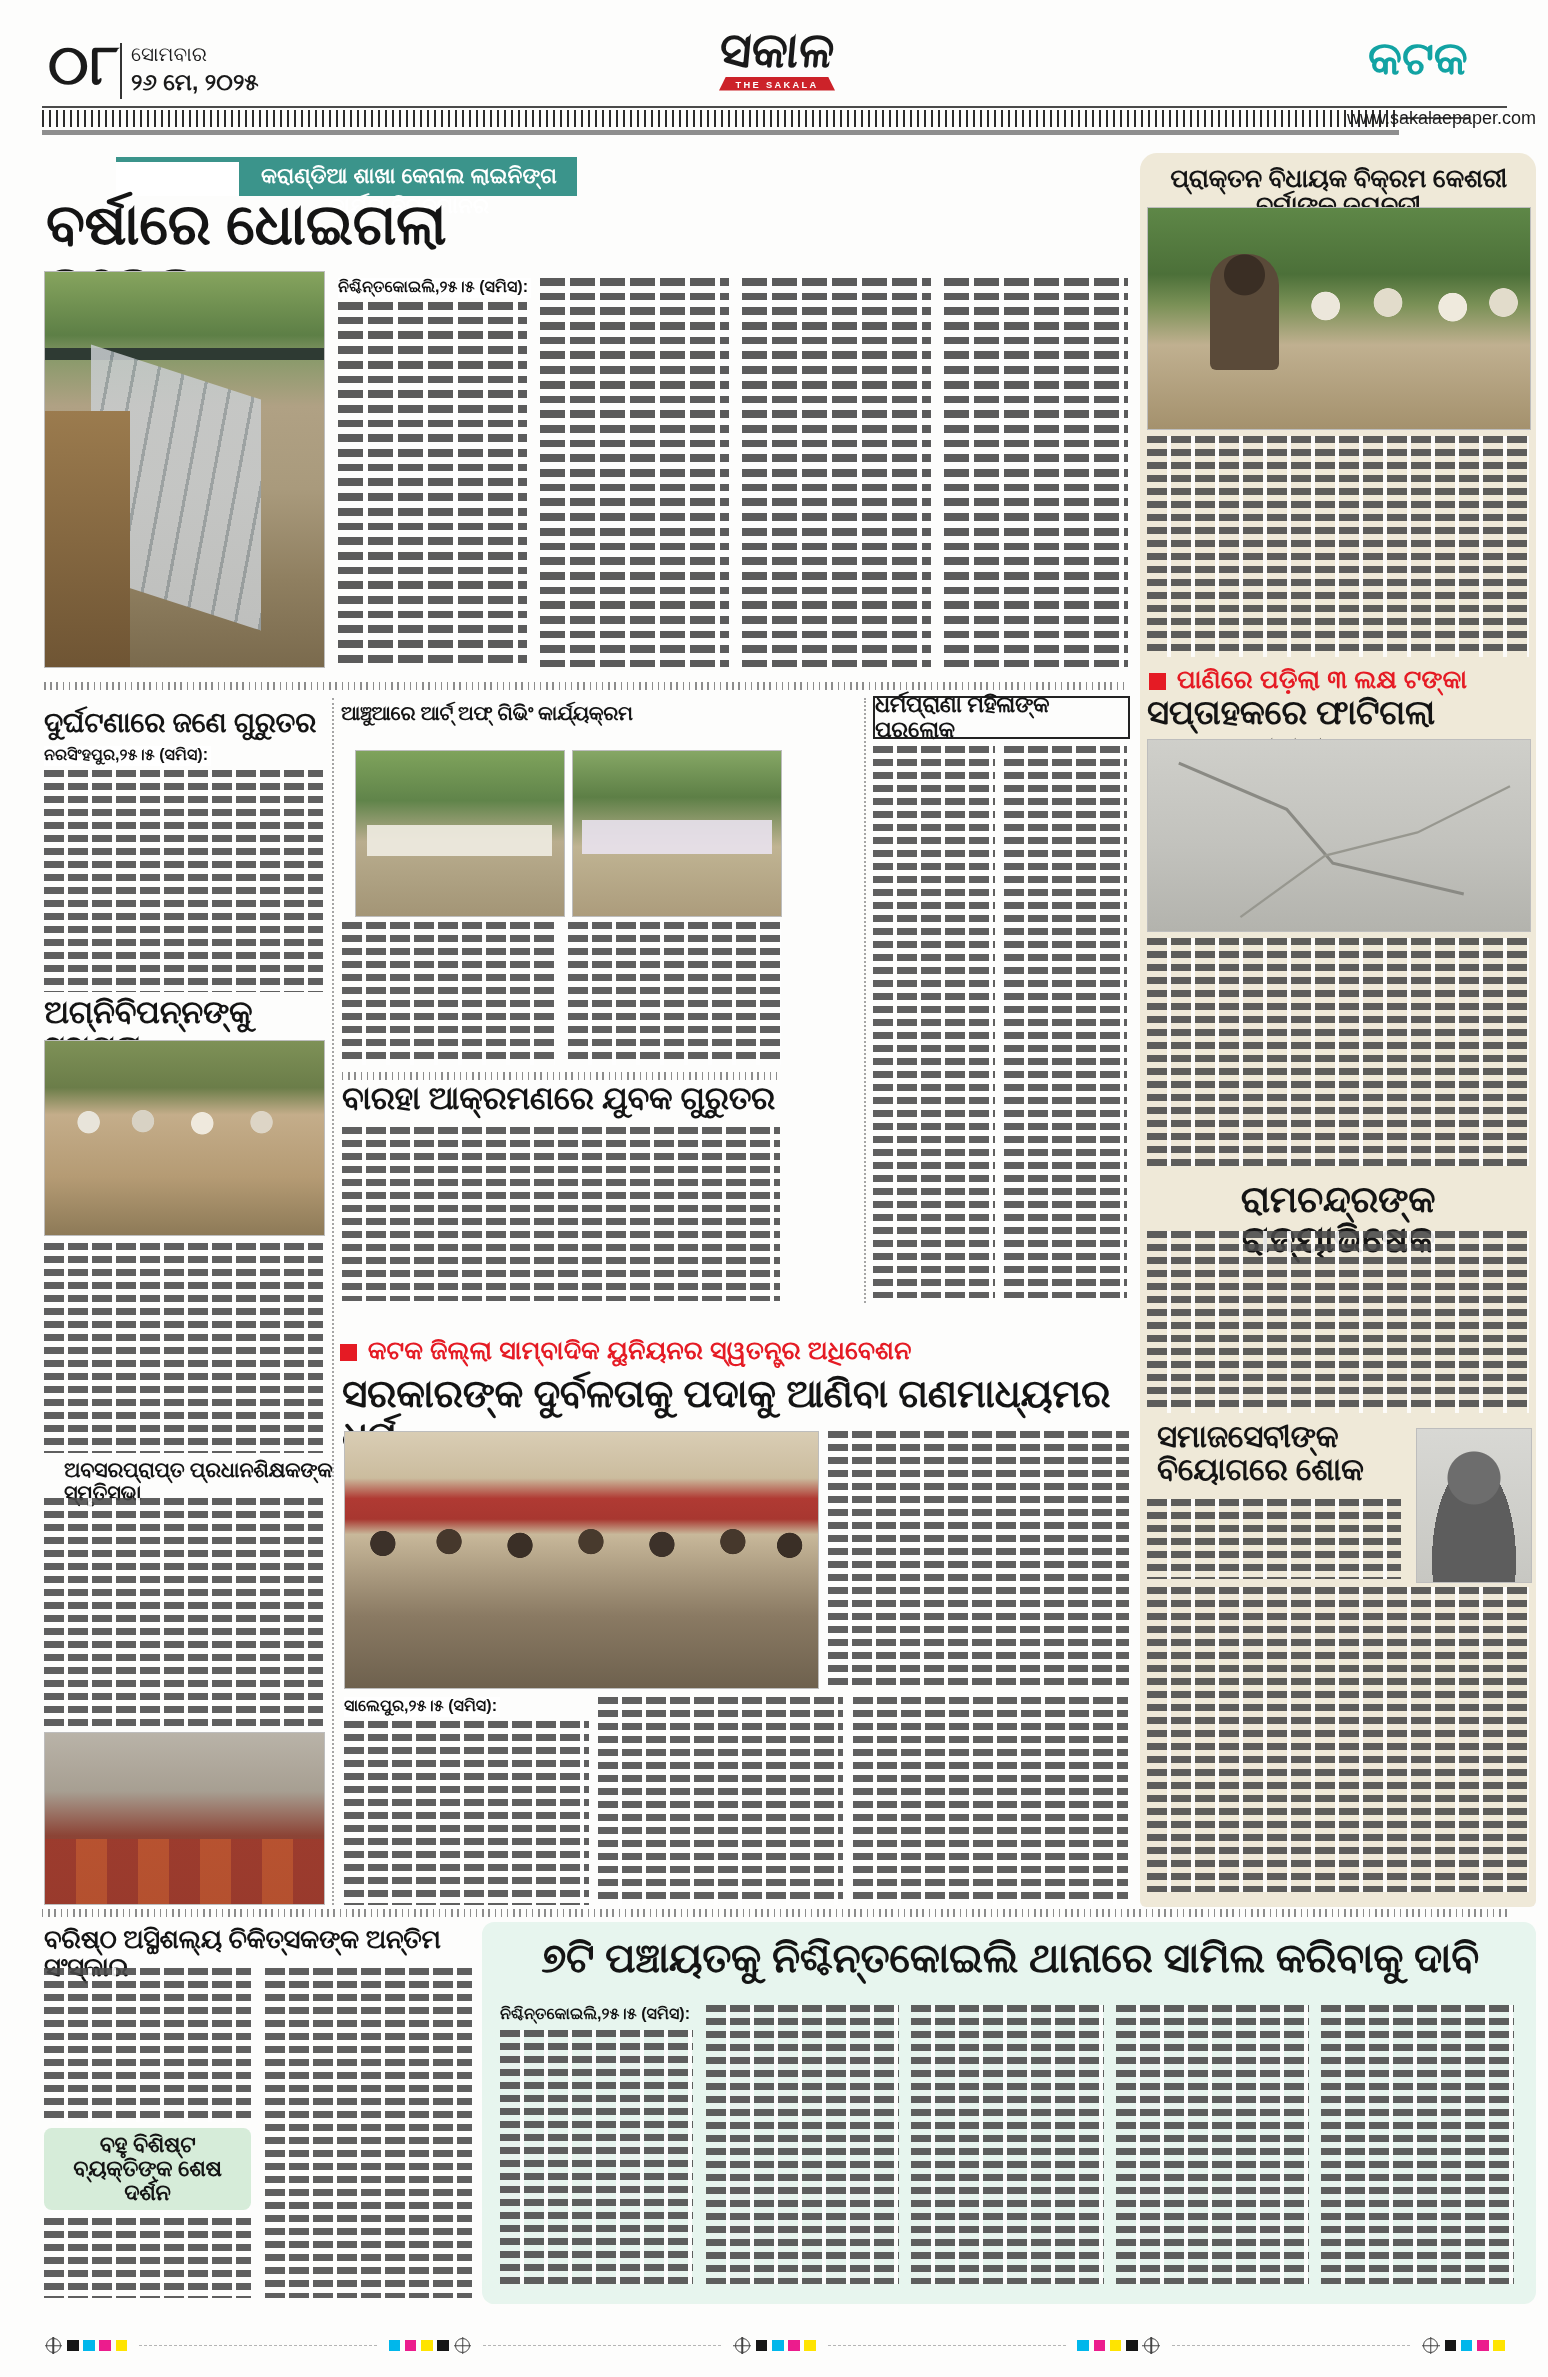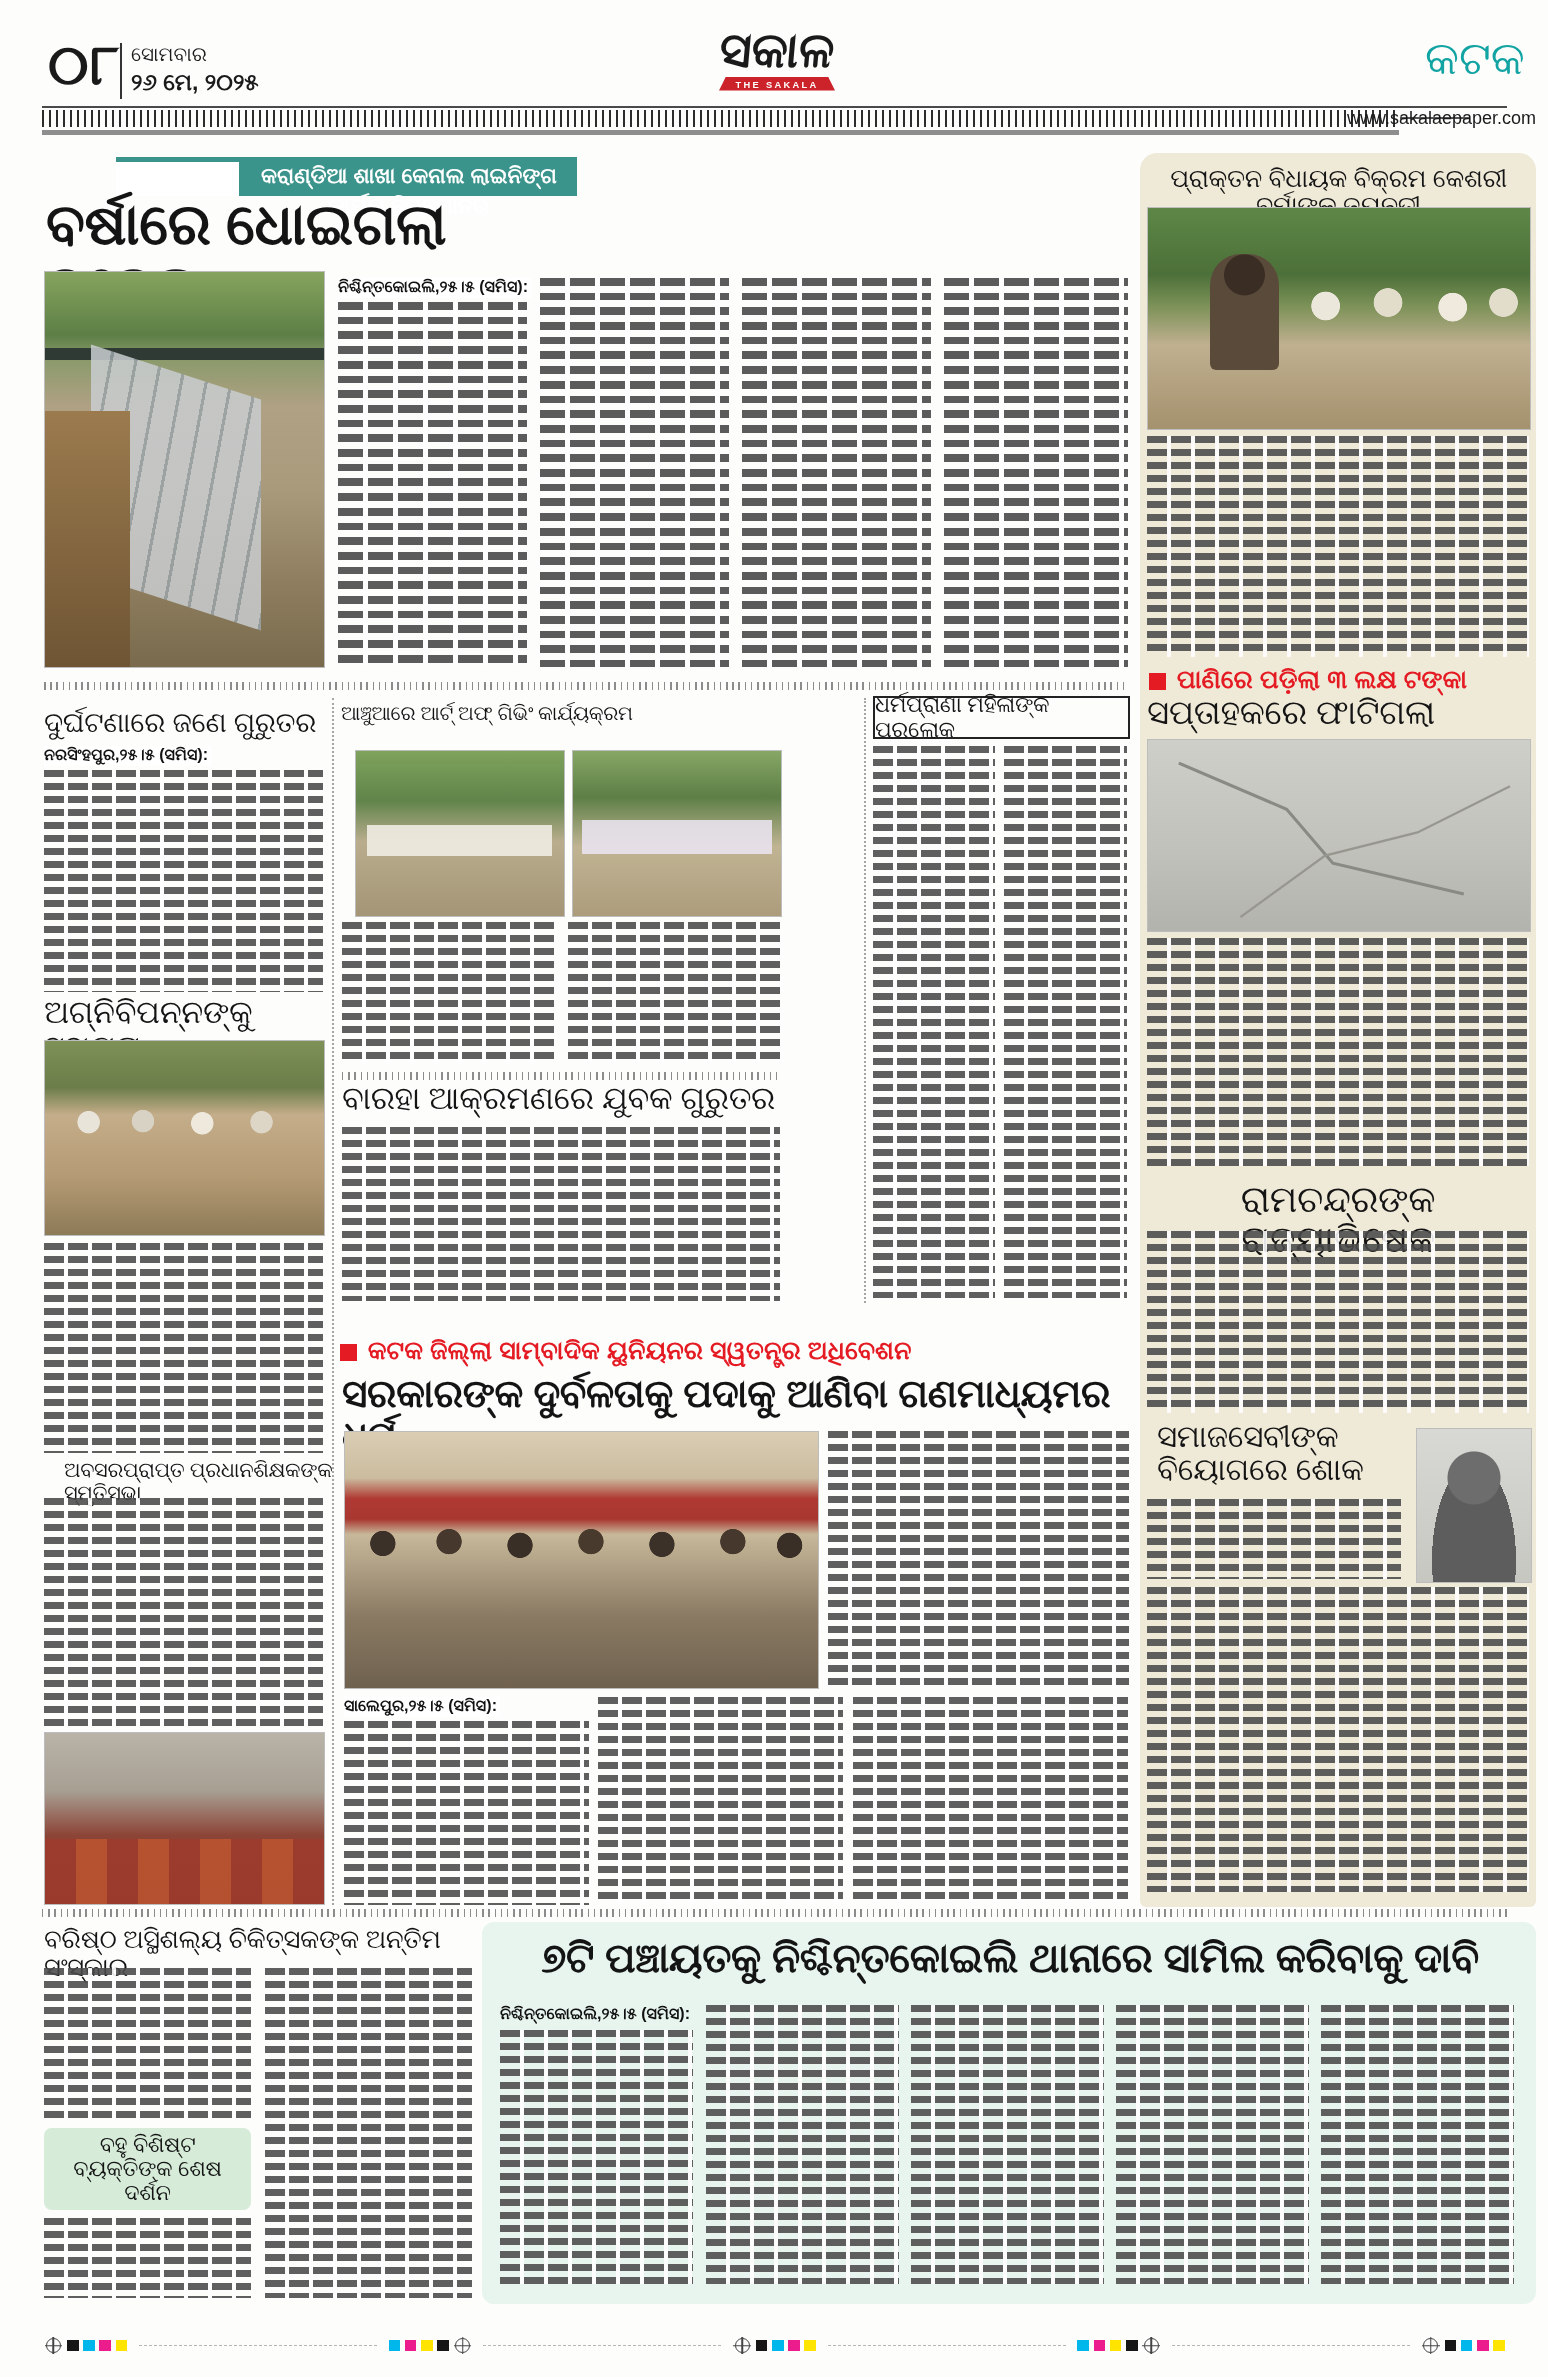--- a/index.html
+++ b/index.html
@@ -1,19 +1,19 @@
 <!DOCTYPE html>
 <html style="font-size:12.3px"><head>
 <meta charset="utf-8">
 <style>
   html,body{margin:0;padding:0;background:#888;}
   #page{position:relative;width:1548px;height:2377px;background:#fdfdfc;overflow:hidden;
         font-family:"Liberation Sans", sans-serif;color:#1a1a1a;}
   .abs{position:absolute;}
-  .hd{font-weight:400;line-height:1.08;color:#141414;letter-spacing:-0.4px;}
+  .hd{font-weight:700;line-height:1.08;color:#141414;letter-spacing:-0.4px;}
   .center{text-align:center;}
   
   .gk{position:absolute;opacity:.88;
       background-image:
         repeating-linear-gradient(90deg, rgba(255,255,255,0) 0 25.4px, #ffffff 25.4px 30px),
         repeating-linear-gradient(180deg, #454545 0 7.7px, rgba(0,0,0,0) 7.7px 14.7px);}
   .gk.fine{background-image:
         repeating-linear-gradient(90deg, rgba(255,255,255,0) 0 20px, #ffffff 20px 24px),
         repeating-linear-gradient(180deg, #4a4a4a 0 7px, rgba(0,0,0,0) 7px 13px);}
   .dateline{position:absolute;font-weight:700;font-size:16px;background:#fff;padding:0 3.1px 1.5px 0;color:#111;}
@@ -39,21 +39,21 @@
   <div class="abs" style="left:131px;top:43px;font-size:20px;">ସୋମବାର</div>
   <div class="abs" style="left:131px;top:69px;font-size:23px;font-weight:700;">୨୬ ମେ, ୨୦୨୫</div>
 
   <div class="abs" style="left:700px;top:26px;width:154px;text-align:center;">
     <div style="font-size:49px;font-weight:900;transform:skewX(-5deg);line-height:1;">ସକାଳ</div>
     <div style="margin:1.5px auto 0;width:116px;background:#cc2229;clip-path:polygon(6% 0,94% 0,100% 100%,0 100%);">
       <span style="color:#fff;font-size:9.3px;letter-spacing:2.3px;font-weight:700;">THE SAKALA</span>
     </div>
   </div>
 
-  <div class="abs" style="left:1425px;top:31px;font-size:46px;font-weight:400;color:#12a3a3;">କଟକ</div>
+  <div class="abs" style="left:1368px;top:31px;font-size:46px;font-weight:700;color:#12a3a3;">କଟକ</div>
 
   <div class="abs" style="left:42px;top:106px;width:1465px;height:2.3px;background:#4a4a4a;"></div>
   <div class="abs" style="left:42px;top:110px;width:1357px;height:17px;background-image:repeating-linear-gradient(90deg,#2c2c2c 0 2.3px,transparent 2.3px 7px);"></div>
   <div class="abs" style="left:1400px;top:117px;width:69px;height:1.5px;background:#555;"></div>
   <div class="abs" style="left:1288px;top:108px;width:248px;font-size:18px;text-align:right;">www.sakalaepaper.com</div>
   <div class="abs" style="left:42px;top:130px;width:1357px;height:5.4px;background:#8e8e8e;"></div>
 
   <div class="abs" style="left:116px;top:157px;width:461px;height:39px;background:#3b948b;">
     <div style="position:absolute;left:0;top:4.6px;width:123px;height:34px;background:#fff;"></div>
     <div style="position:absolute;left:131px;top:3.9px;width:324px;color:#fff;font-size:21.6px;font-weight:700;text-align:center;line-height:1.4;">କରାଣ୍ଡିଆ ଶାଖା କେନାଲ ଲାଇନିଙ୍ଗ କାର୍ଯ୍ୟ ନିମ୍ନମାନର</div>

